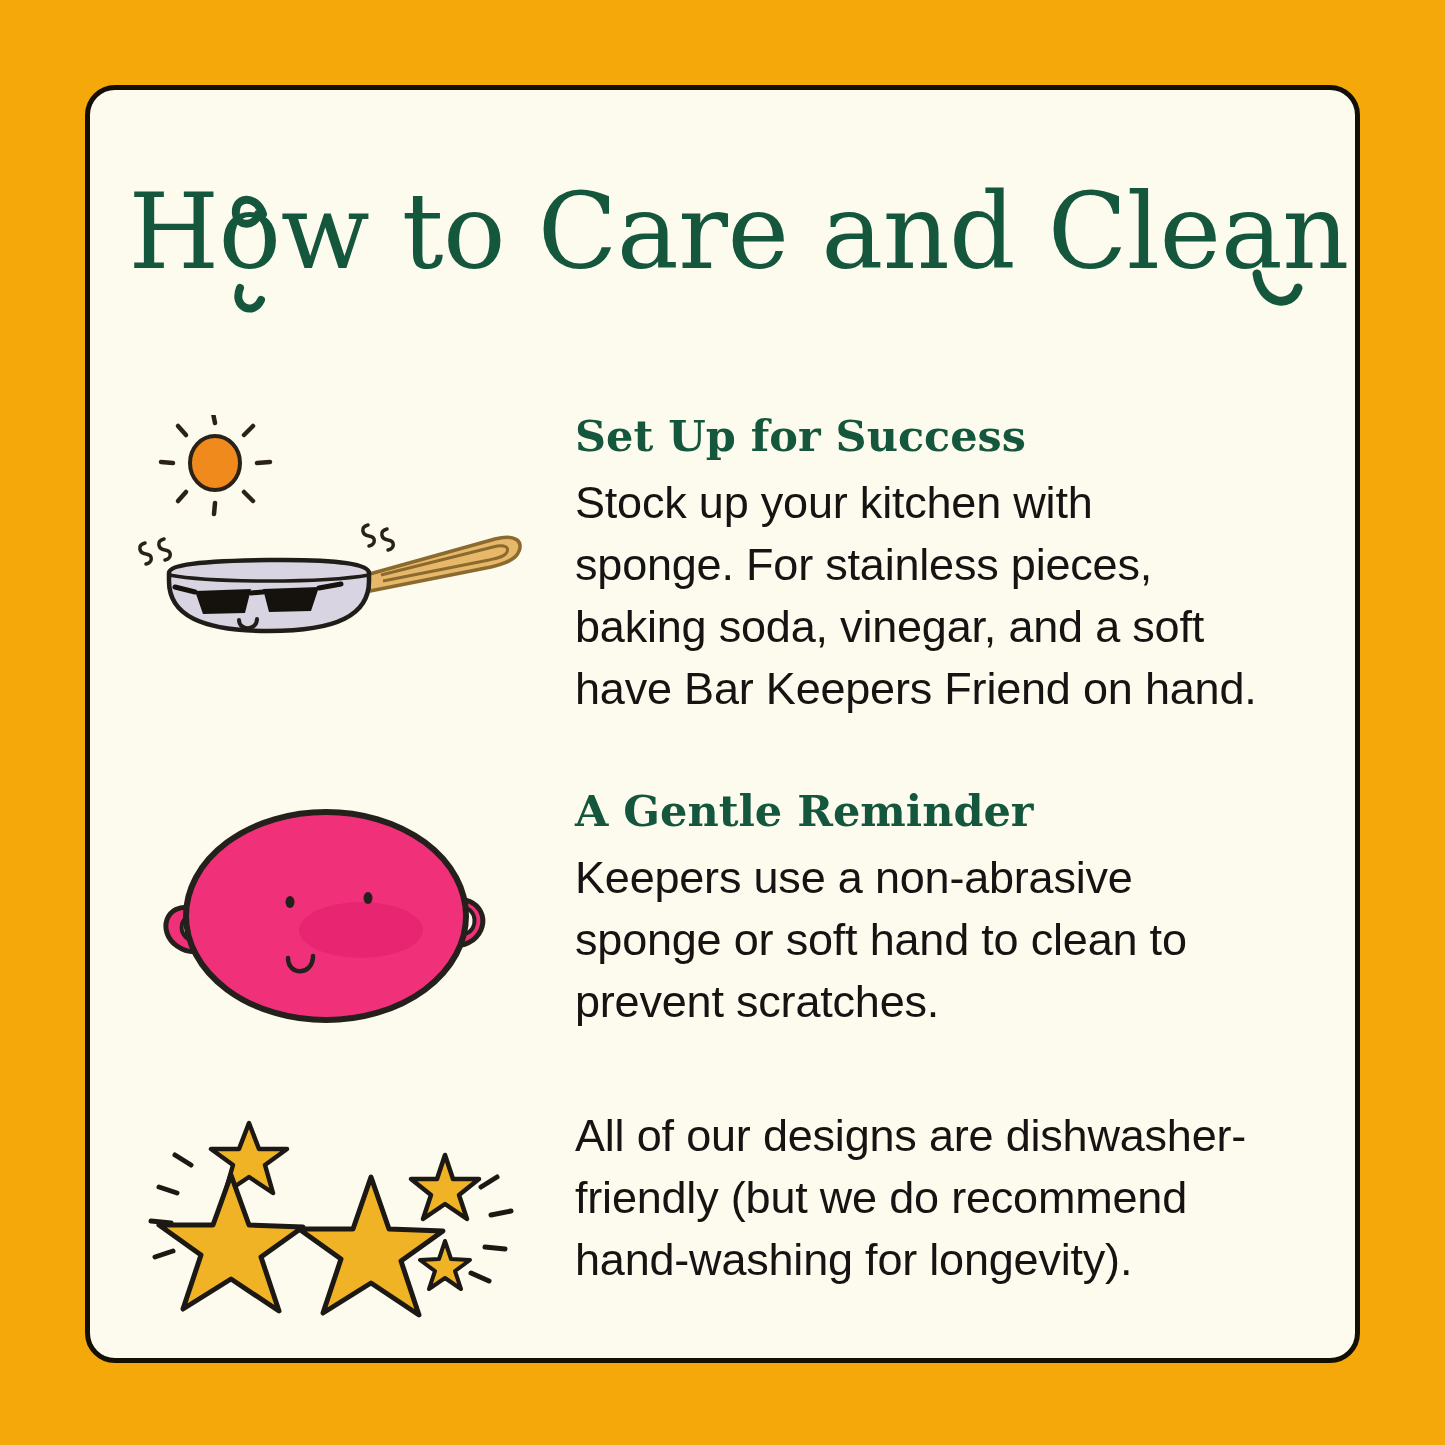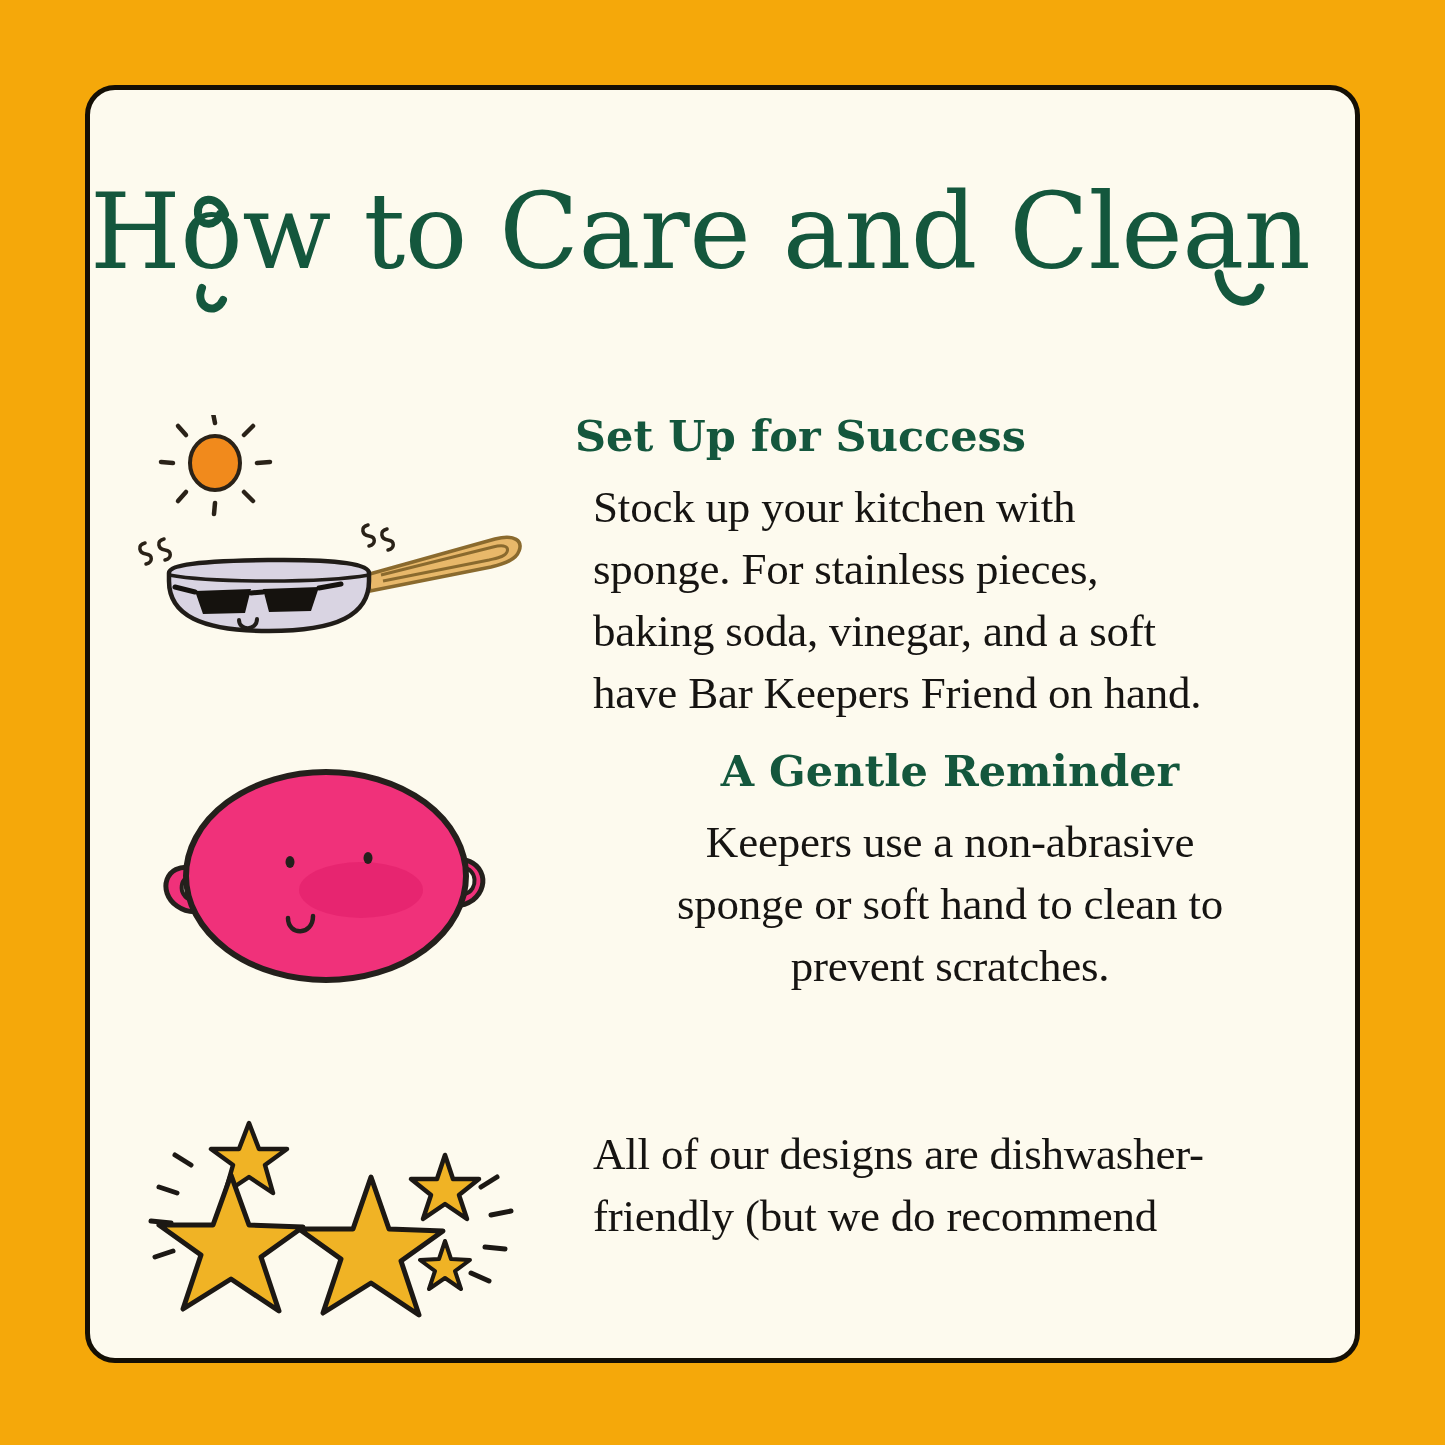--- a/index.html
+++ b/index.html
@@ -30,45 +30,45 @@
     background: #FDFAEE;
     border: 5px solid #140F05;
     border-radius: 30px;
     box-sizing: border-box;
     overflow: hidden;
   }
 
   
   #title {
     position: absolute;
-    left: 0;
+    left: 16px;
     top: 88px;
     width: 1265px;
-    text-align: left;
+    text-align: center;
     color: #14573D;
     font-family: "DejaVu Serif", "Liberation Serif", serif;
     font-size: 104px;
     line-height: 1.05;
     font-weight: 400;
     letter-spacing: -0.5px;
     white-space: nowrap;
   }
   #title svg { display: block; }
   #title-wrap { position: relative; display: inline-block; }
 
   
   .row {
     position: absolute;
     left: 0;
     width: 1265px;
     display: flex;
     align-items: flex-start;
   }
   #row-0 { top: 325px; }
-  #row-1 { top: 660px; text-align: center; }
+  #row-1 { top: 700px; }
   #row-2 { top: 1015px; }
 
   .art-col {
     width: 485px;
     flex: 0 0 485px;
     display: flex;
     justify-content: center;
     align-items: flex-start;
   }
   .txt-col {
@@ -80,25 +80,25 @@
     color: #14573D;
     font-family: "DejaVu Serif", "Liberation Serif", serif;
     font-size: 43px;
     font-weight: 700;
     line-height: 1.0;
     margin: 0 0 14px 0;
     white-space: nowrap;
   }
   .sec-body {
     color: #161412;
-    font-family: Liberation Serif, serif;
+    font-family: Liberation Sans, sans-serif;
     font-size: 45px;
     line-height: 1.38;
     font-weight: 400;
-    margin: 18px;
+    margin: 0;
     letter-spacing: -0.2px;
   }
   .sec-body .ln { display: block; }
 
   
   .curl { position: relative; display: inline-block; }
 </style>
 </head>
 <body>
 
@@ -248,18 +248,19 @@
           <path d="M312 50 L320 74 L346 74 L326 90 L334 114 L312 99 L290 114 L298 90 L278 74 L304 74 Z" fill="#F0B325" stroke="#1C1814" stroke-width="4.5" stroke-linejoin="round"></path>
 
           <path d="M312 136 L318 154 L337 155 L322 166 L328 184 L312 173 L296 184 L302 166 L287 155 L306 154 Z" fill="#F0B325" stroke="#1C1814" stroke-width="4" stroke-linejoin="round"></path>
         </svg>
       </div>
 
       <div class="txt-col">
         <p class="sec-body">
           <span class="ln">All of our designs are dishwasher-</span>
           <span class="ln">friendly (but we do recommend</span>
+          <span class="ln">hand-washing for longevity).</span>
         </p>
       </div>
     </div>
 
   </div>
 </div>
 
 </body></html>

